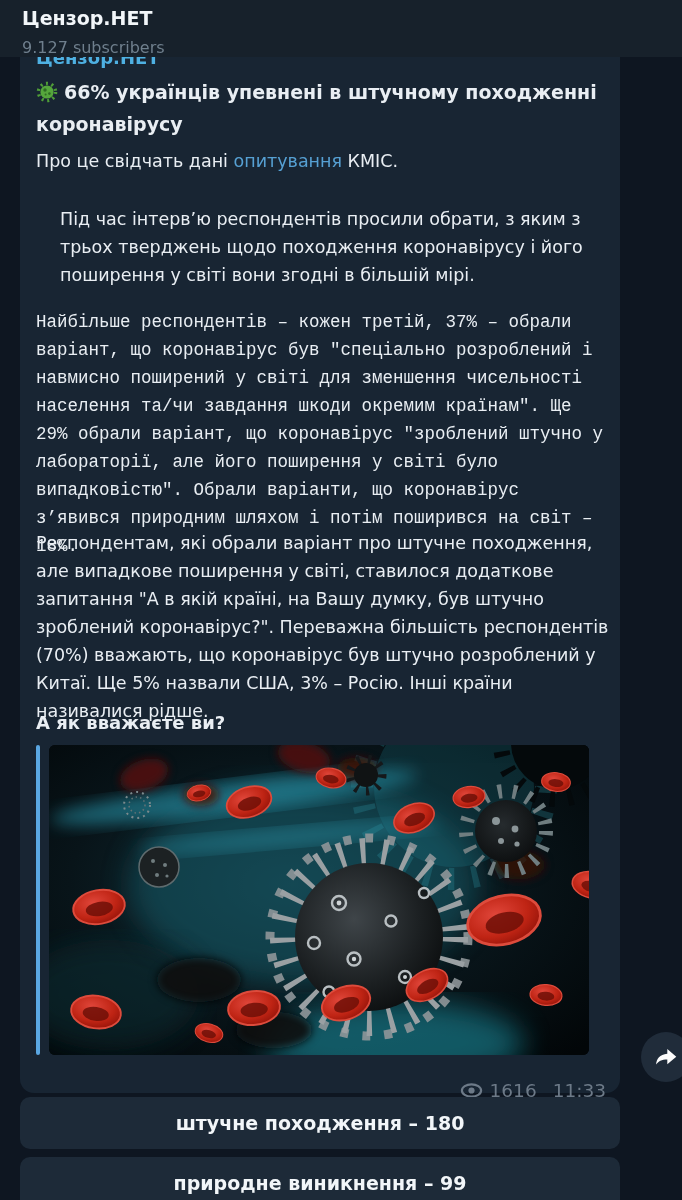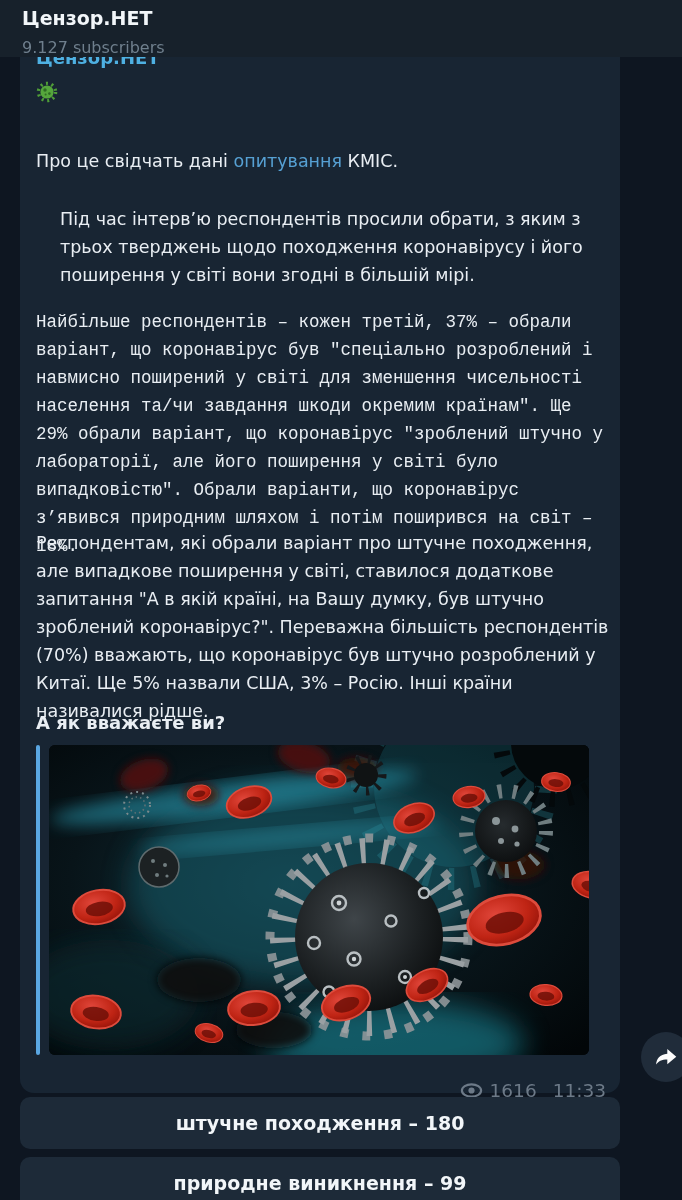--- a/index.html
+++ b/index.html
@@ -76,21 +76,21 @@
 
   <div class="msg-text post-title">
     <span class="emoji">
       <svg width="22" height="22" viewBox="0 0 22 22">
         <circle cx="11" cy="11" r="8.6" fill="none" stroke="#4f9e38" stroke-width="3.4" stroke-dasharray="2 3.6"></circle>
         <circle cx="11" cy="11" r="6.6" fill="#55a63c"></circle>
         <circle cx="9" cy="9" r="1.7" fill="#2e6b22"></circle>
         <circle cx="13.4" cy="12.6" r="1.3" fill="#2e6b22"></circle>
         <circle cx="9.6" cy="13.6" r="1" fill="#2e6b22"></circle>
       </svg>
-    </span>
+    </span><span>66% українців упевнені в штучному походженні коронавірусу</span>
   </div>
 
   <div class="msg-text p-intro"><span>Про це свідчать дані </span><span class="link">опитування</span><span> КМІС.</span></div>
 
   <div class="msg-text p-2">Під час інтерв’ю респондентів просили обрати, з яким з трьох тверджень щодо походження коронавірусу і його поширення у світі вони згодні в більшій мірі.</div>
   <div class="msg-text p-3">Найбільше респондентів – кожен третій, 37% – обрали варіант, що коронавірус був "спеціально розроблений і навмисно поширений у світі для зменшення чисельності населення та/чи завдання шкоди окремим країнам". Ще 29% обрали варіант, що коронавірус "зроблений штучно у лабораторії, але його поширення у світі було випадковістю". Обрали варіанти, що коронавірус з’явився природним шляхом і потім поширився на світ – 18%.</div>
   <div class="msg-text p-4">Респондентам, які обрали варіант про штучне походження, але випадкове поширення у світі, ставилося додаткове запитання "А в якій країні, на Вашу думку, був штучно зроблений коронавірус?". Переважна більшість респондентів (70%) вважають, що коронавірус був штучно розроблений у Китаї. Ще 5% назвали США, 3% – Росію. Інші країни називалися рідше.</div>
   <div class="msg-text p-question">А як вважаєте ви?</div>
 
   <div class="preview">

